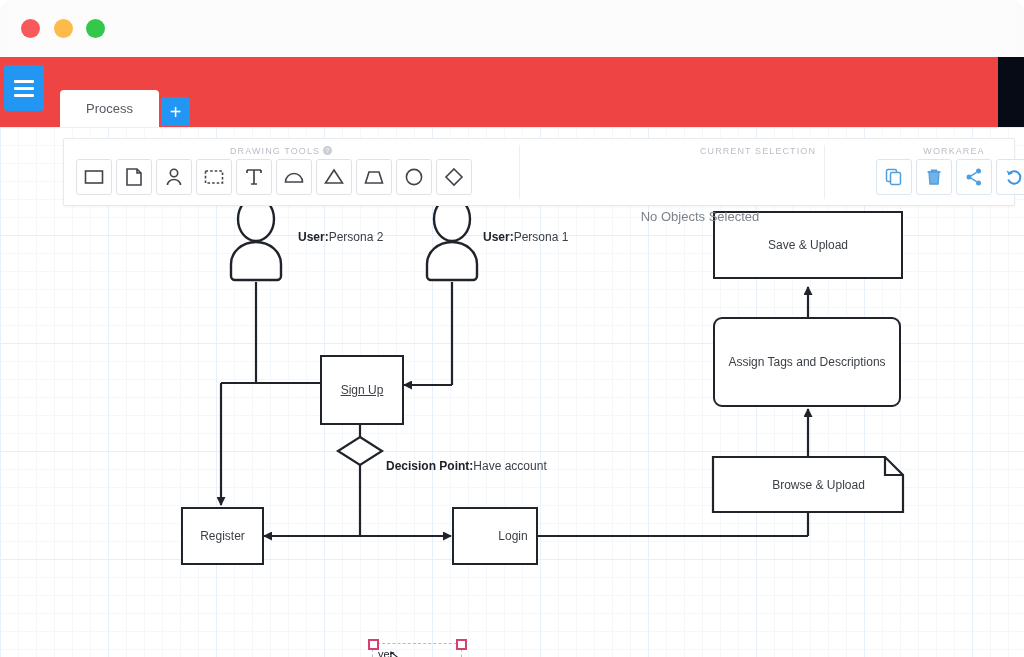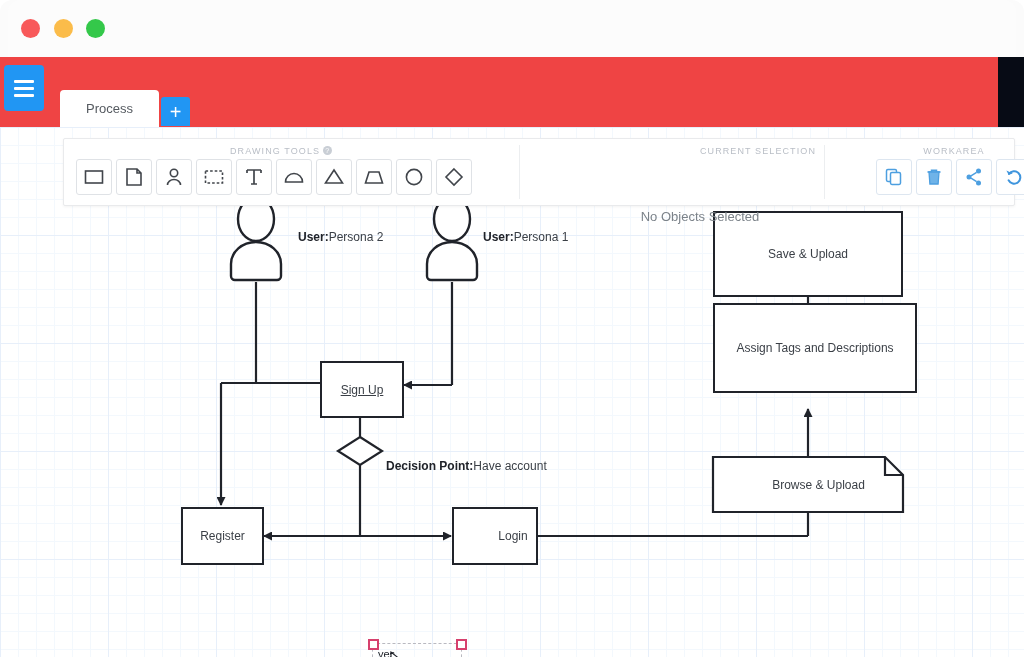--- a/index.html
+++ b/index.html
@@ -351,35 +351,35 @@
         <b>User:</b><span>Persona 2</span>
       </div>
       <div class="label" style="left:483px;top:103px;">
         <b>User:</b><span>Persona 1</span>
       </div>
 
       <div class="label" style="left:386px;top:332px;">
         <b>Decision Point:</b><span>Have account</span>
       </div>
 
-      <div class="node" style="left:320px;top:234px;width:84px;height:57px;text-decoration:underline;">Sign Up</div>
+      <div class="node" style="left:320px;top:228px;width:84px;height:70px;text-decoration:underline;">Sign Up</div>
 
       <div class="node" style="left:181px;top:380px;width:83px;height:58px;">Register</div>
 
       <div class="node" style="left:452px;top:380px;width:86px;height:58px;padding-left:36px;">Login</div>
 
       <div class="label" style="left:713px;top:351px;width:211px;text-align:center;font-size:12px;">Browse &amp; Upload</div>
 
       <div class="node" style="left:713px;top:320px;width:190px;height:88px;border:none;background:none;pointer-events:none;"></div>
 
       <div class="node" style="left:713px;top:318px;width:190px;height:90px;opacity:0;pointer-events:none;"></div>
 
-      <div class="node" style="left:713px;top:176px;width:204px;height:90px;">Assign Tags and Descriptions</div>
-
-      <div class="node" style="left:713px;top:84px;width:190px;height:86px;">Save &amp; Upload</div>
+      <div class="node" style="left:713px;top:190px;width:188px;height:90px;border-radius:9px;">Assign Tags and Descriptions</div>
+
+      <div class="node" style="left:713px;top:84px;width:190px;height:68px;">Save &amp; Upload</div>
 
       <div class="sel-box"></div>
       <div class="yes-label">yes</div>
       <div class="handle" style="left:368px;top:512px;"></div>
       <div class="handle" style="left:456px;top:512px;"></div>
 
       <svg class="cursor-ic" viewBox="0 0 14 18">
         <path d="M1,1 L1,14 L4.4,11 L6.8,16.4 L9.4,15.2 L7,10 L11.6,9.6 Z" fill="#ffffff" stroke="#20232a" stroke-width="1.1"></path>
       </svg>
     </div>

